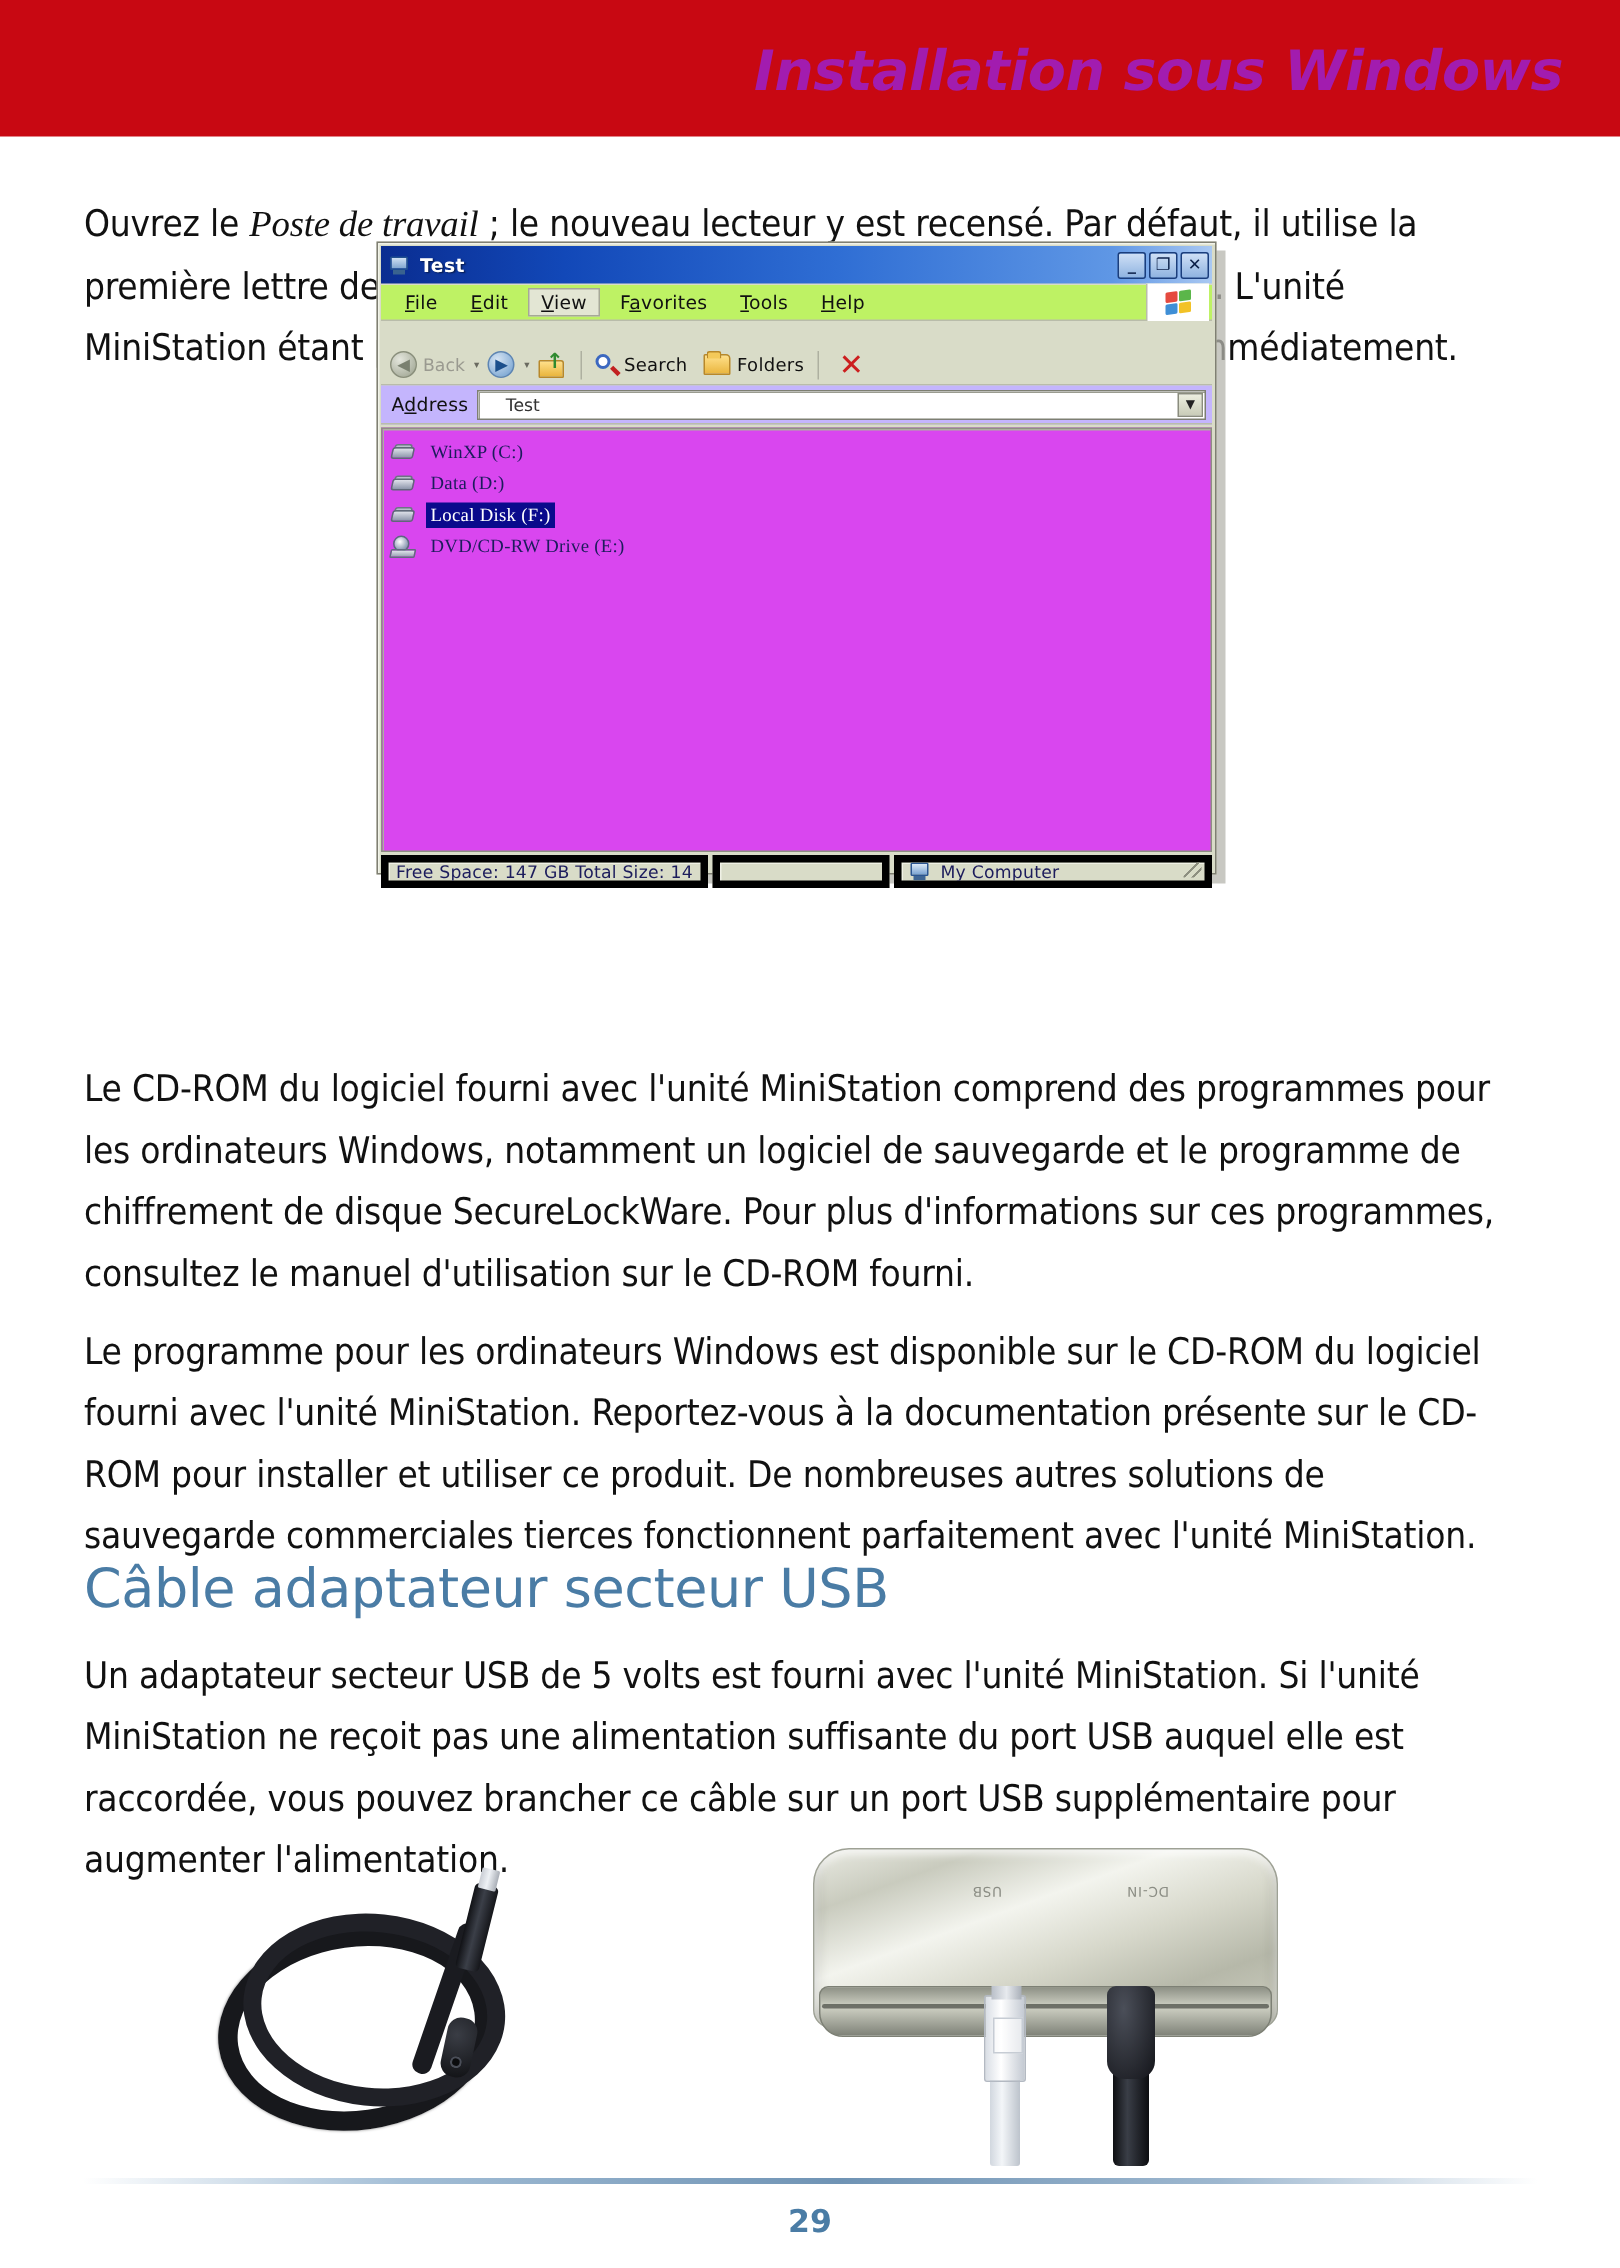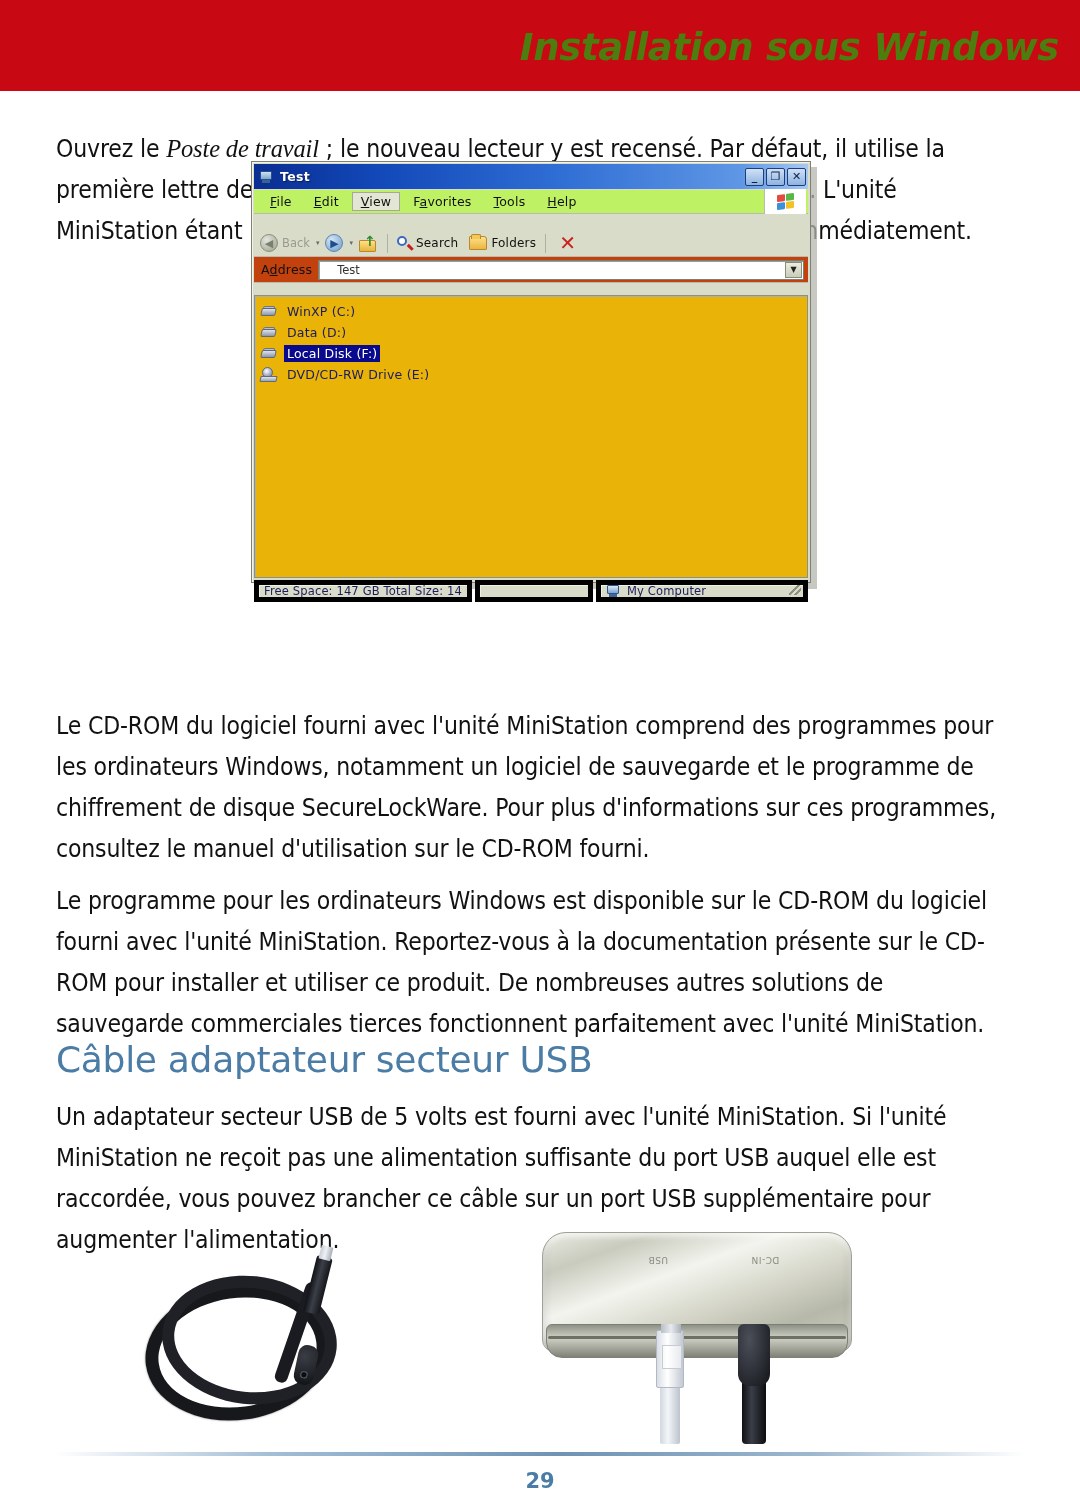--- a/index.html
+++ b/index.html
@@ -16,23 +16,23 @@
   
   .header-band {
     position: absolute;
     top: 0; left: 0;
     width: 1080px;
     height: 91px;
     background: #c80812;
   }
   .header-title {
     position: absolute;
-    right: 21px;
+    right: 38px;
     top: 26px;
-    color: #4d7c0f;
+    color: #a21caf;
     font-size: 37px;
     font-weight: bold;
     font-style: italic;
     letter-spacing: -0.3px;
     white-space: nowrap;
     font-family: "DejaVu Sans", sans-serif;
   }
 
   
   .content {
@@ -283,21 +283,21 @@
     color: #cc1f1f;
     font-size: 20px;
     font-weight: bold;
     line-height: 1;
     margin-left: 4px;
   }
 
   .addressbar {
     height: 26px;
     margin: 0 2px;
-    background: #c2410c;
+    background: #c4b5fd;
     border-bottom: 1px solid #b9bcaa;
     display: flex;
     align-items: center;
     padding: 0 4px 0 7px;
     gap: 6px;
   }
   .addr-label { font-size: 12.5px; color: #111; letter-spacing: .2px; }
   .addr-field {
     flex: 1;
     height: 20px;
@@ -316,26 +316,27 @@
     right: 1px; top: 1px;
     width: 17px; height: 16px;
     background: linear-gradient(#eceedf, #c9ccb8);
     border: 1px solid #8a8c7e;
     display: flex; align-items: center; justify-content: center;
     font-size: 8px;
     color: #222;
   }
 
   .filelist {
-    margin: 12px 2px 0 2px;
+    margin: 2px 2px 0 2px;
     height: 283px;
-    background: #eab308;
+    background: #d946ef;
     border: 1px solid #8e9083;
     box-shadow: inset 1px 1px 0 #adb0a0;
     padding: 5px 0 0 5px;
+    font-family: Liberation Serif, serif;
   }
   .drive-row {
     display: flex;
     align-items: center;
     height: 21px;
     gap: 6px;
   }
   .drive-label {
     font-size: 12.5px;
     color: #1c1c5c;

